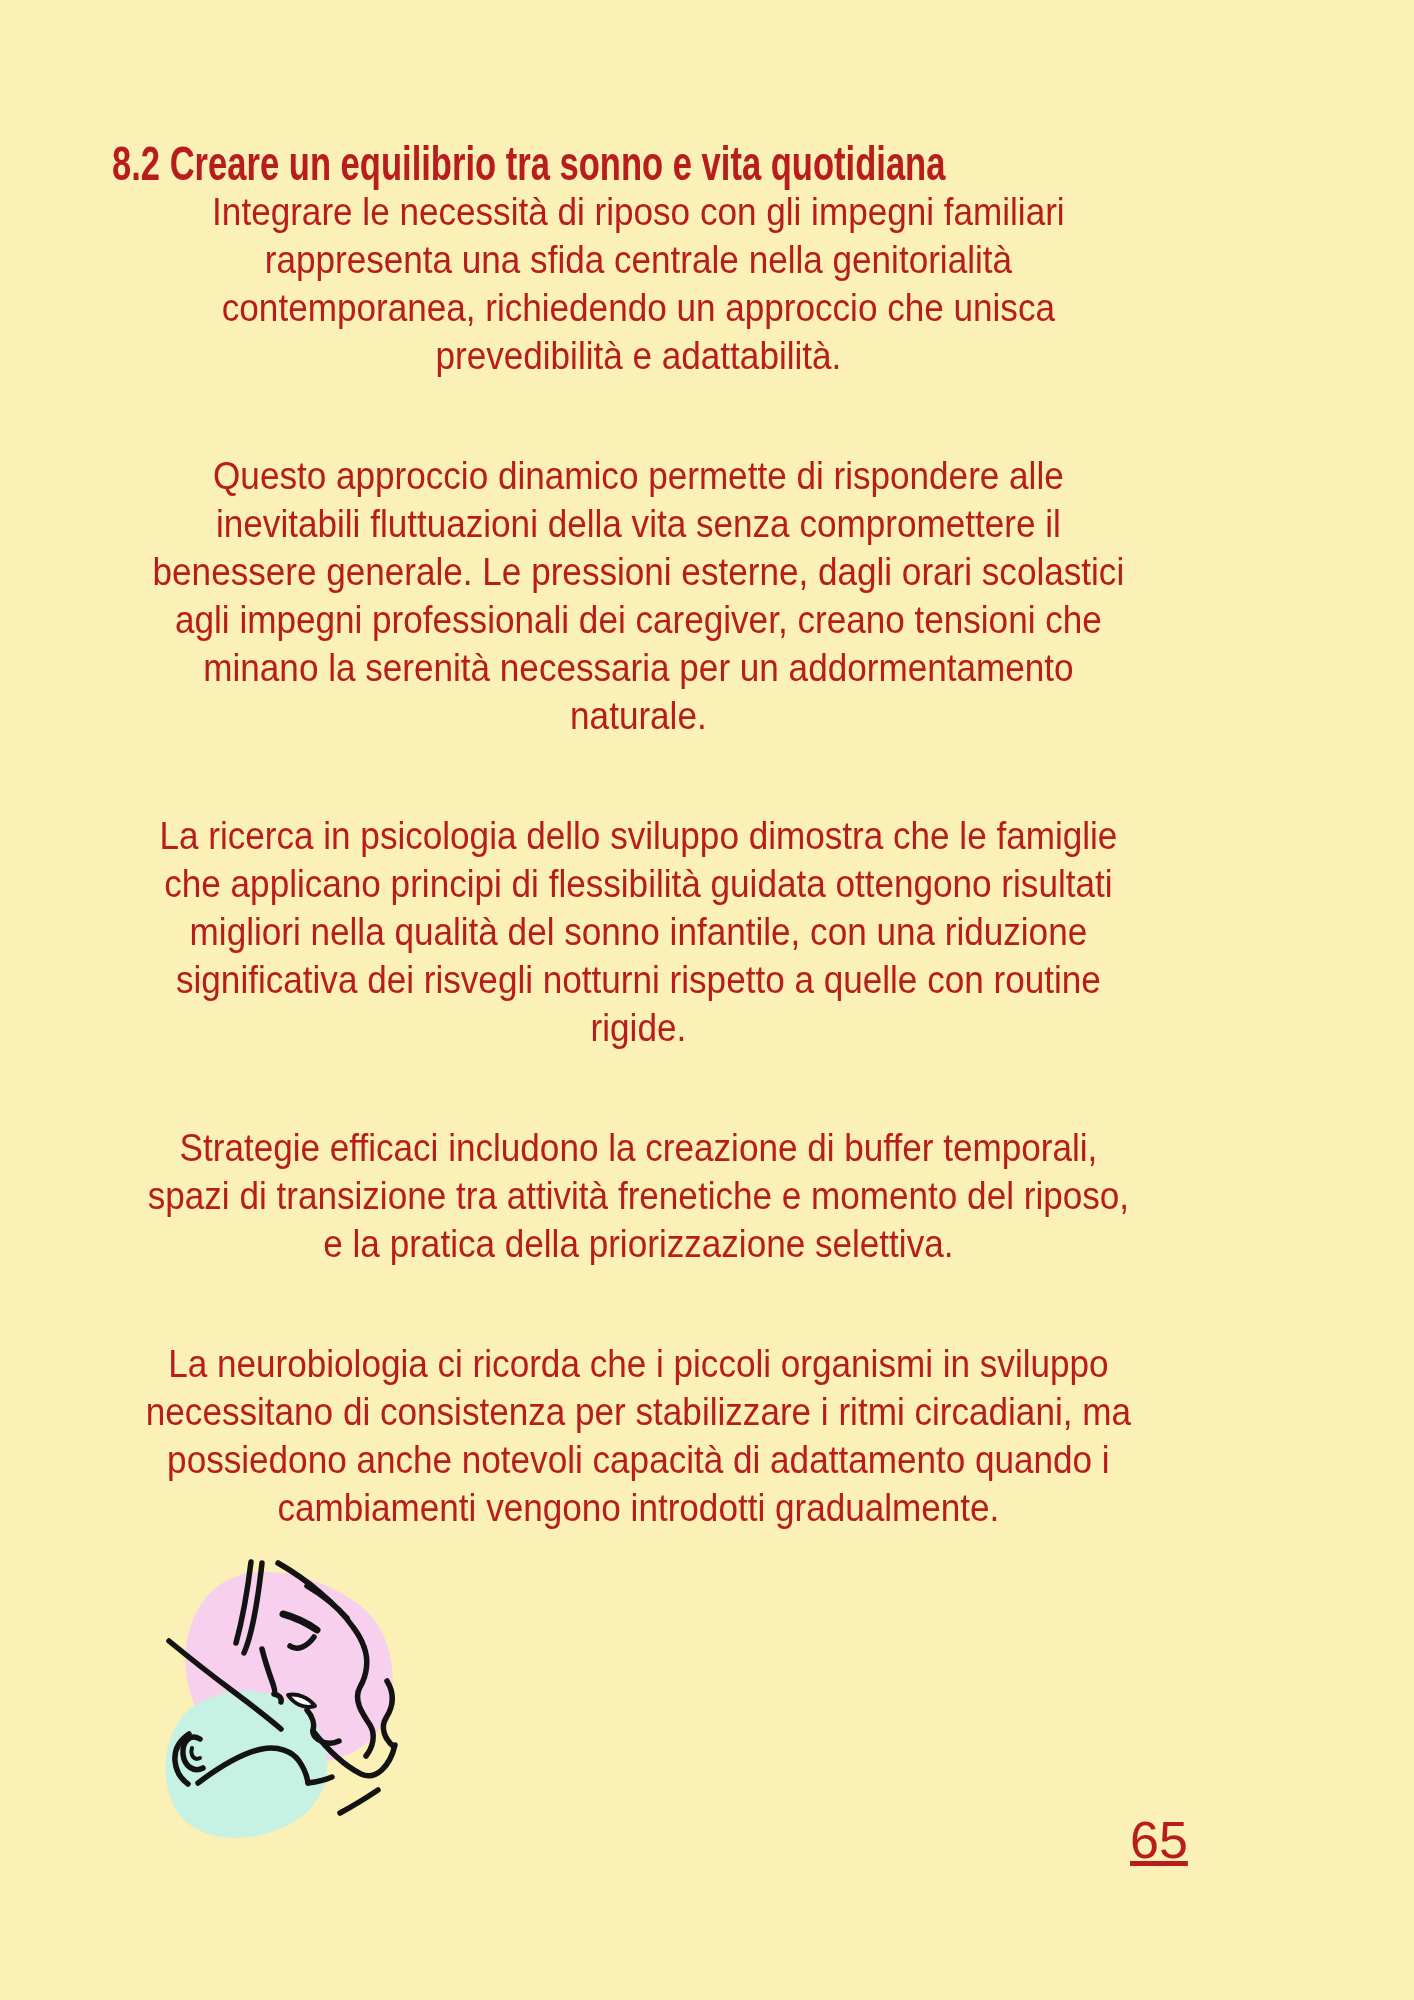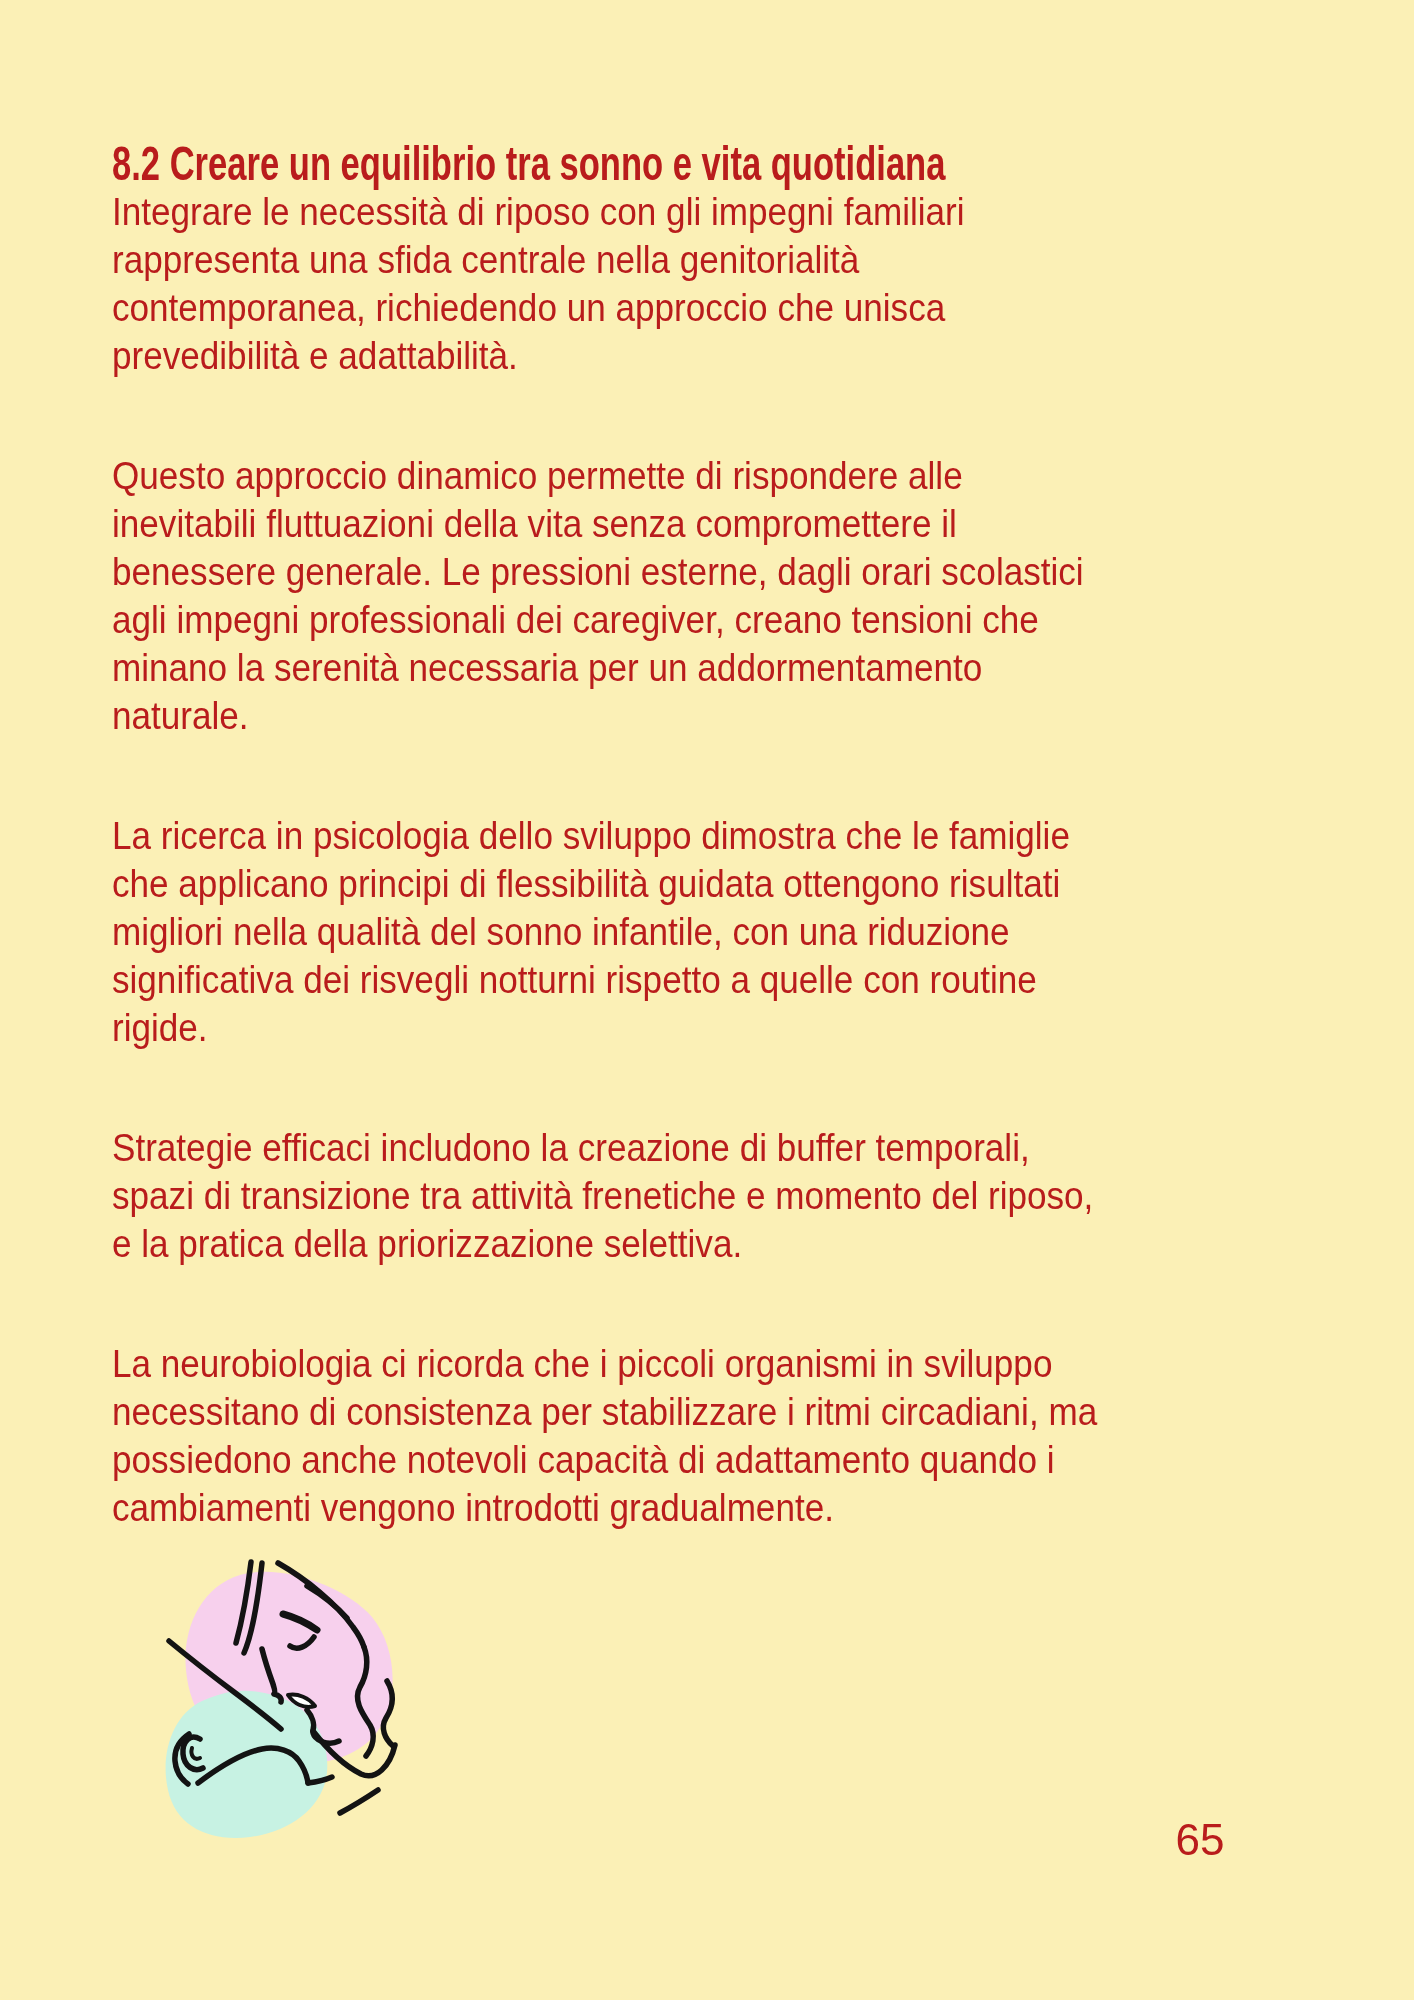--- a/index.html
+++ b/index.html
@@ -18,36 +18,37 @@
   }
   .heading {
     margin:0;
     font-size:48px;
     line-height:48px;
     font-weight:700;
     white-space:nowrap;
     transform:scaleX(0.72);
     transform-origin:0 50%;
   }
-  .para { margin:0 0 72px 0; }
+  .para { margin:0 0 72px 8px;text-align:center; }
   .para:last-child { margin-bottom:0; }
   .tline {
     font-size:39px;
     line-height:48px;
     white-space:nowrap;
     transform:scaleX(0.90);
     transform-origin:0 50%;
   }
   .page-number {
     position:absolute;
     left:1130px; top:1818px;
     width:140px;
-    text-align:center;
-    font-size:44px;
+    text-align:left;
+    font-size:52px;
     line-height:44px;
+    text-decoration:underline;
   }
   .illu {
     position:absolute;
     left:110px; top:1535px;
     width:340px; height:410px;
   }
   .ink {
     fill:none;
     stroke-linecap:round;
     stroke-linejoin:round;

